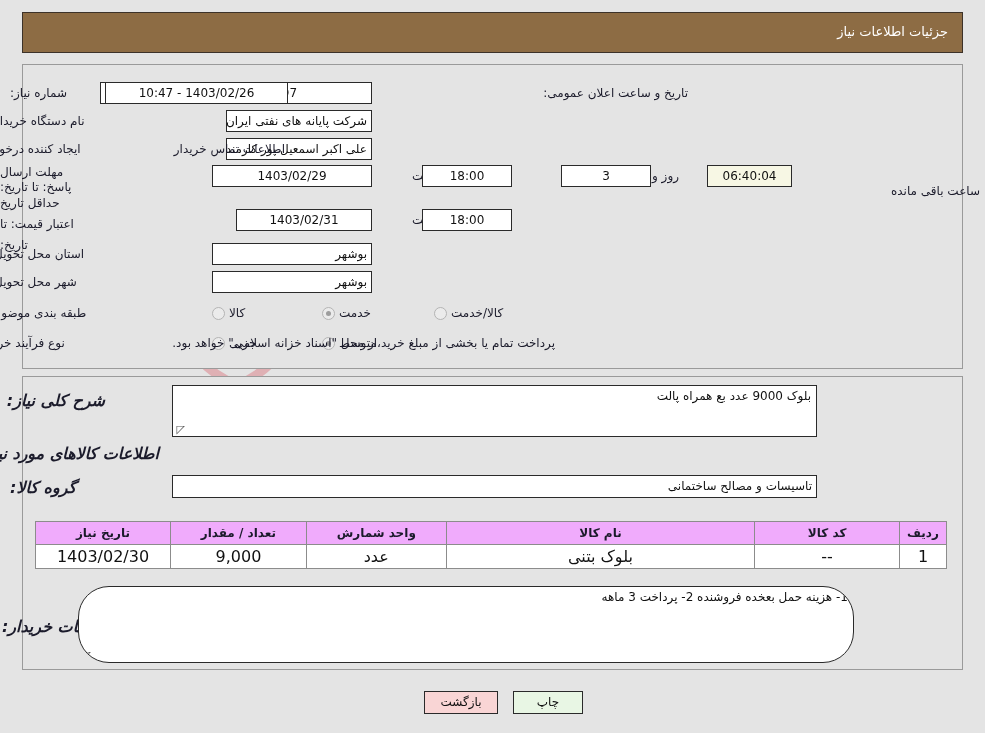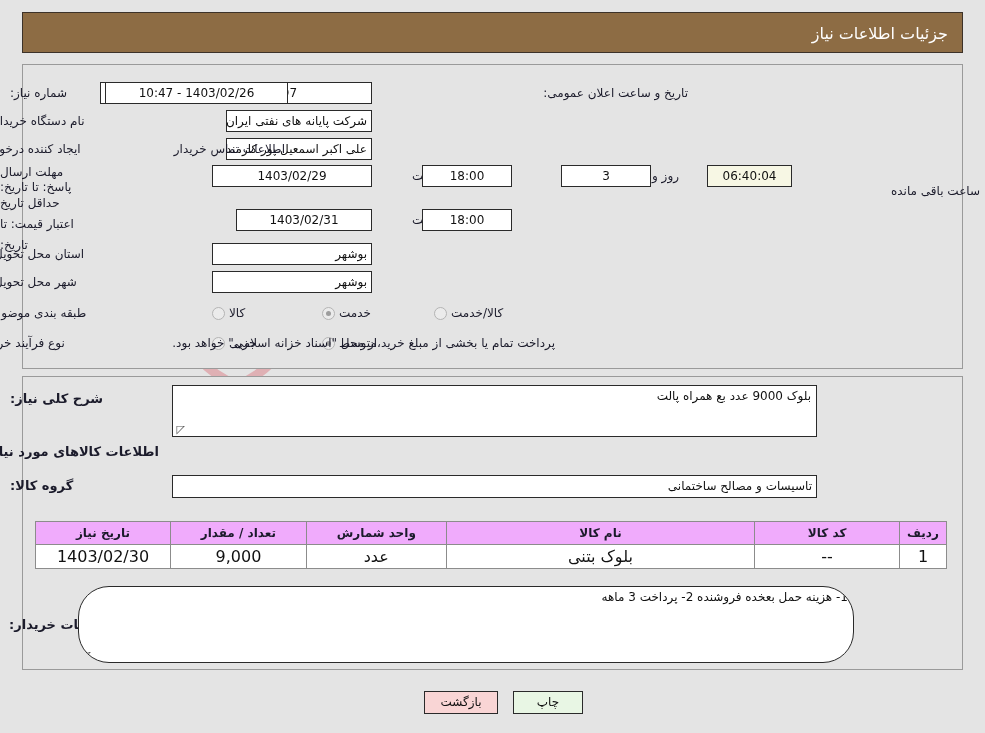--- a/index.html
+++ b/index.html
@@ -53,21 +53,21 @@
     left: 22px; top: 12px;
     width: 941px; height: 41px;
     background: #8d6c44;
     border: 1px solid #3c3229;
     z-index: 3;
   }
   .titlebar .t {
     position: absolute;
     right: 14px; top: 11px;
     color: #ffffff;
-    font-size: 16px;
+    font-size: 13px;
     white-space: nowrap;
   }
 
   
   .panel {
     position: absolute;
     border: 1px solid #9a9a9a;
     background: #e4e4e4;
     z-index: 2;
   }
@@ -77,21 +77,21 @@
   
   .lbl {
     position: absolute;
     text-align: left;
     white-space: nowrap;
     font-size: 12px;
     color: #1b1b2b;
     z-index: 4;
   }
   .lbl.rt { text-align: right; }
-  .lbl.bold { font-weight: bold; font-size: 13px; }
+  .lbl.bold { font-weight: bold; font-size: 16px; font-style: italic; }
 
   .fld {
     position: absolute;
     background: #ffffff;
     border: 1px solid #2a2a2a;
     height: 22px;
     line-height: 20px;
     padding: 0 4px;
     font-size: 12px;
     color: #111;

